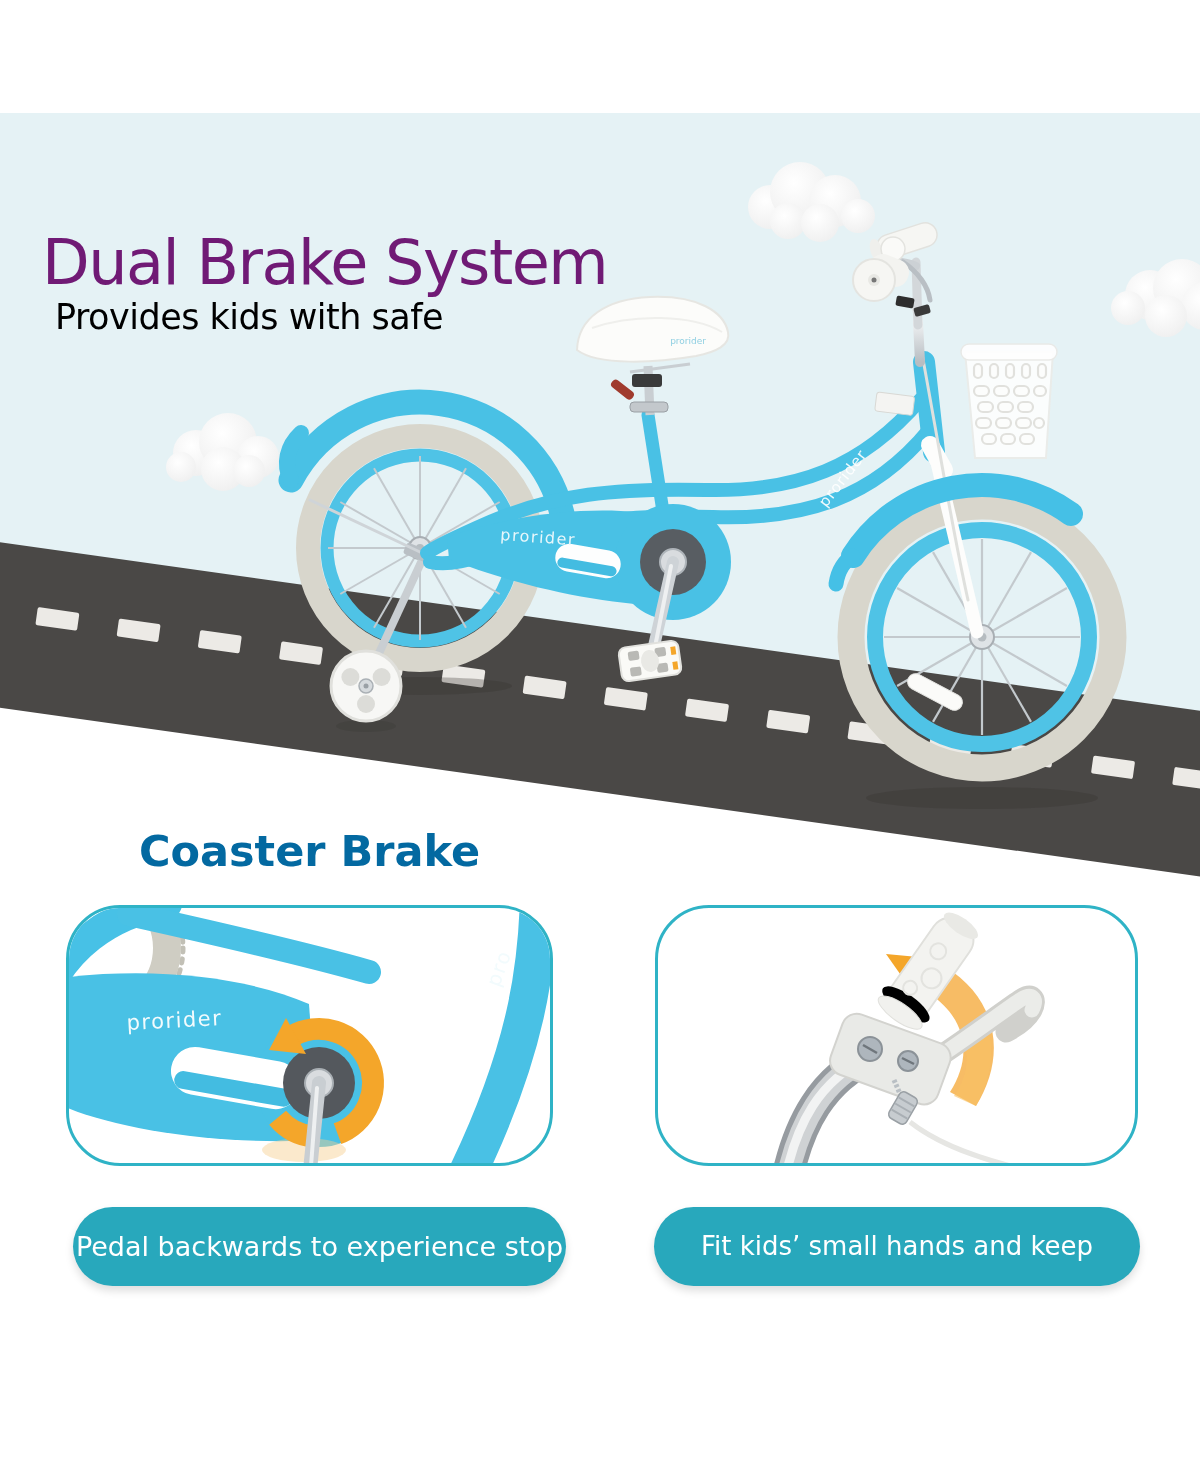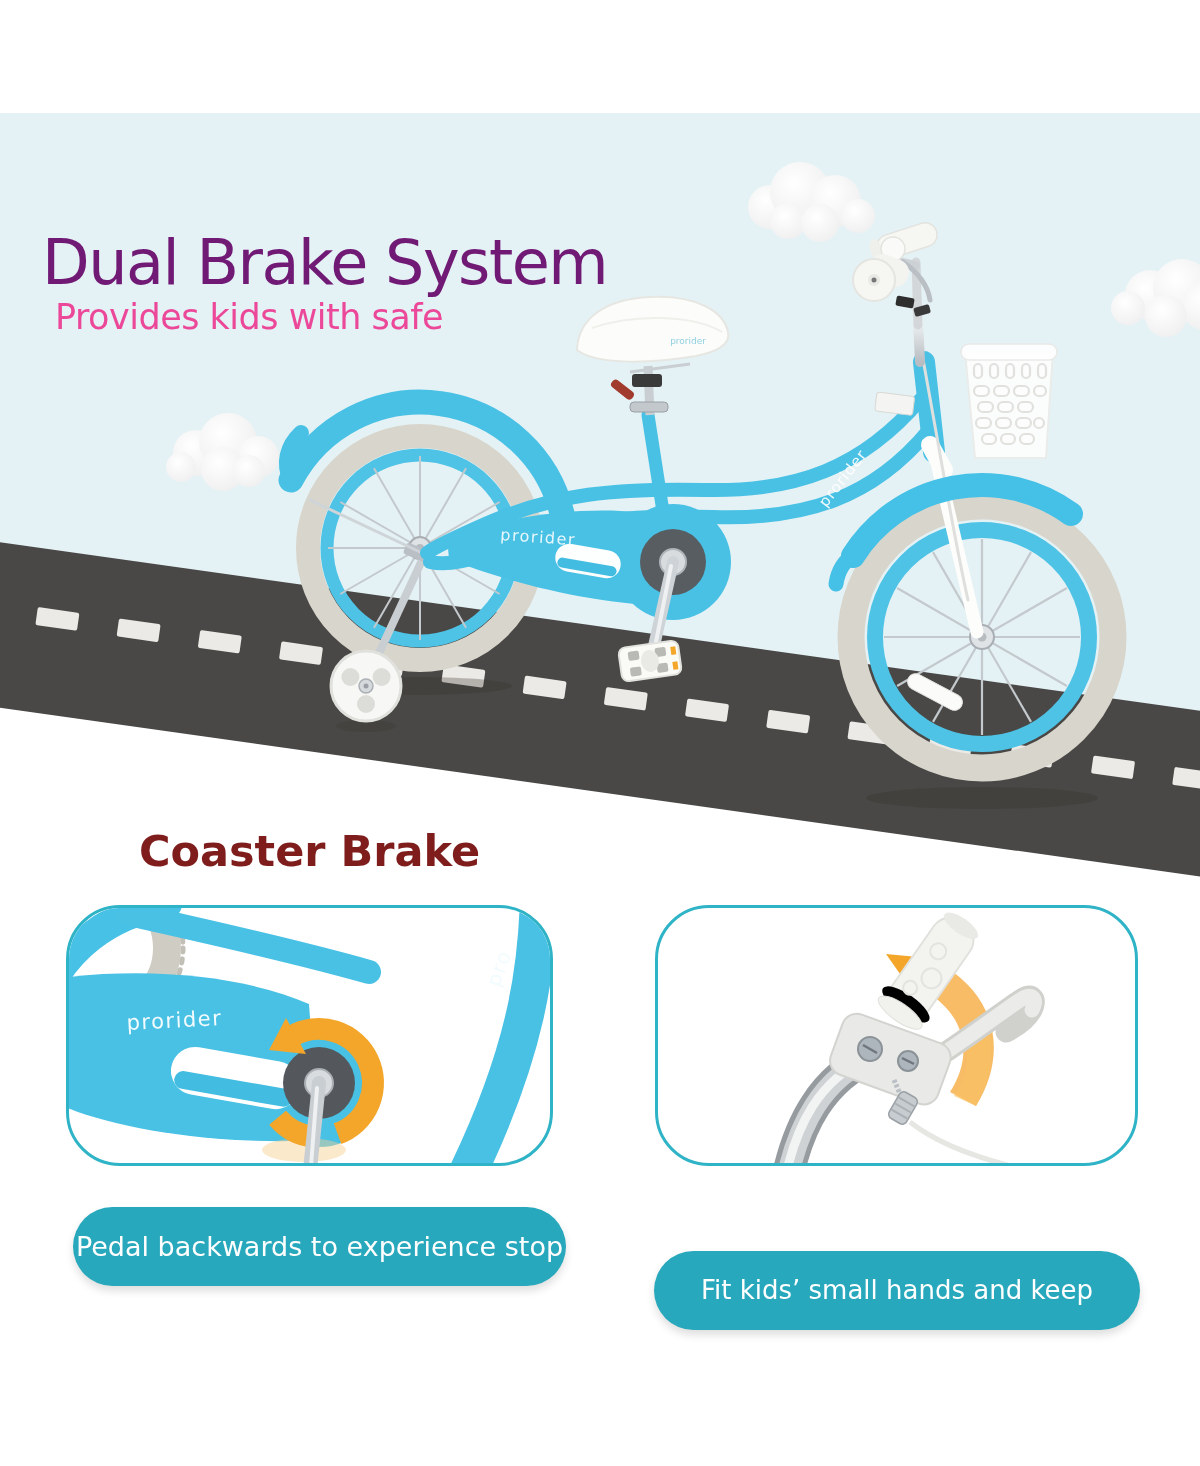--- a/index.html
+++ b/index.html
@@ -2,34 +2,34 @@
 <html><head>
 <meta charset="utf-8">
 <style>
   html,body{margin:0;padding:0;background:#ffffff;}
   .page{position:relative;width:1200px;height:1466px;background:#ffffff;overflow:hidden;
         font-family:"DejaVu Sans",sans-serif;}
   .hero-svg{position:absolute;left:0;top:0;z-index:1;pointer-events:none;}
   .hero-title{position:absolute;left:42px;top:182px;z-index:2;
         font-size:62px;font-weight:400;letter-spacing:-1.5px;color:#701a75;white-space:nowrap;margin-top:44px;}
   .hero-subtitle{position:absolute;left:55px;top:292px;z-index:2;
-        font-size:35px;font-weight:400;letter-spacing:-0.5px;color:#ec4899;line-height:50px;white-space:nowrap;}
+        font-size:35px;font-weight:400;letter-spacing:-0.5px;color:#000000;line-height:50px;white-space:nowrap;}
   .feature-heading{position:absolute;top:826px;z-index:2;text-align:center;
-        font-size:43px;font-weight:800;color:#7f1d1d;white-space:nowrap;}
+        font-size:43px;font-weight:800;color:#0369a1;white-space:nowrap;}
   .feature-heading.left{left:66px;width:487px;}
   .feature-heading.right{left:655px;width:483px;}
   .feature-box{position:absolute;top:905px;height:261px;z-index:2;background:#ffffff;
         border:3px solid #2fb3c6;border-radius:54px;overflow:hidden;box-sizing:border-box;}
   .feature-box.left{left:66px;width:487px;}
   .feature-box.right{left:655px;width:483px;}
   .caption-pill{position:absolute;top:1207px;height:79px;z-index:2;background:#28a8bc;
         border-radius:40px;display:flex;flex-direction:column;align-items:center;justify-content:center;
         color:#ffffff;box-shadow:0 5px 9px rgba(0,0,0,0.13);}
   .caption-pill.left{left:73px;width:493px;font-size:27px;}
-  .caption-pill.right{left:654px;width:486px;font-size:26px;line-height:33px;margin-top:44px;}
+  .caption-pill.right{left:654px;width:486px;font-size:26px;line-height:33px;}
   .caption-line{white-space:nowrap;}
 </style>
 </head>
 <body>
 
 <div class="page">
 
   <svg class="hero-svg" width="1200" height="880" viewBox="0 0 1200 880">
     <defs>
       <linearGradient id="chrome" x1="0" y1="0" x2="0" y2="1">

